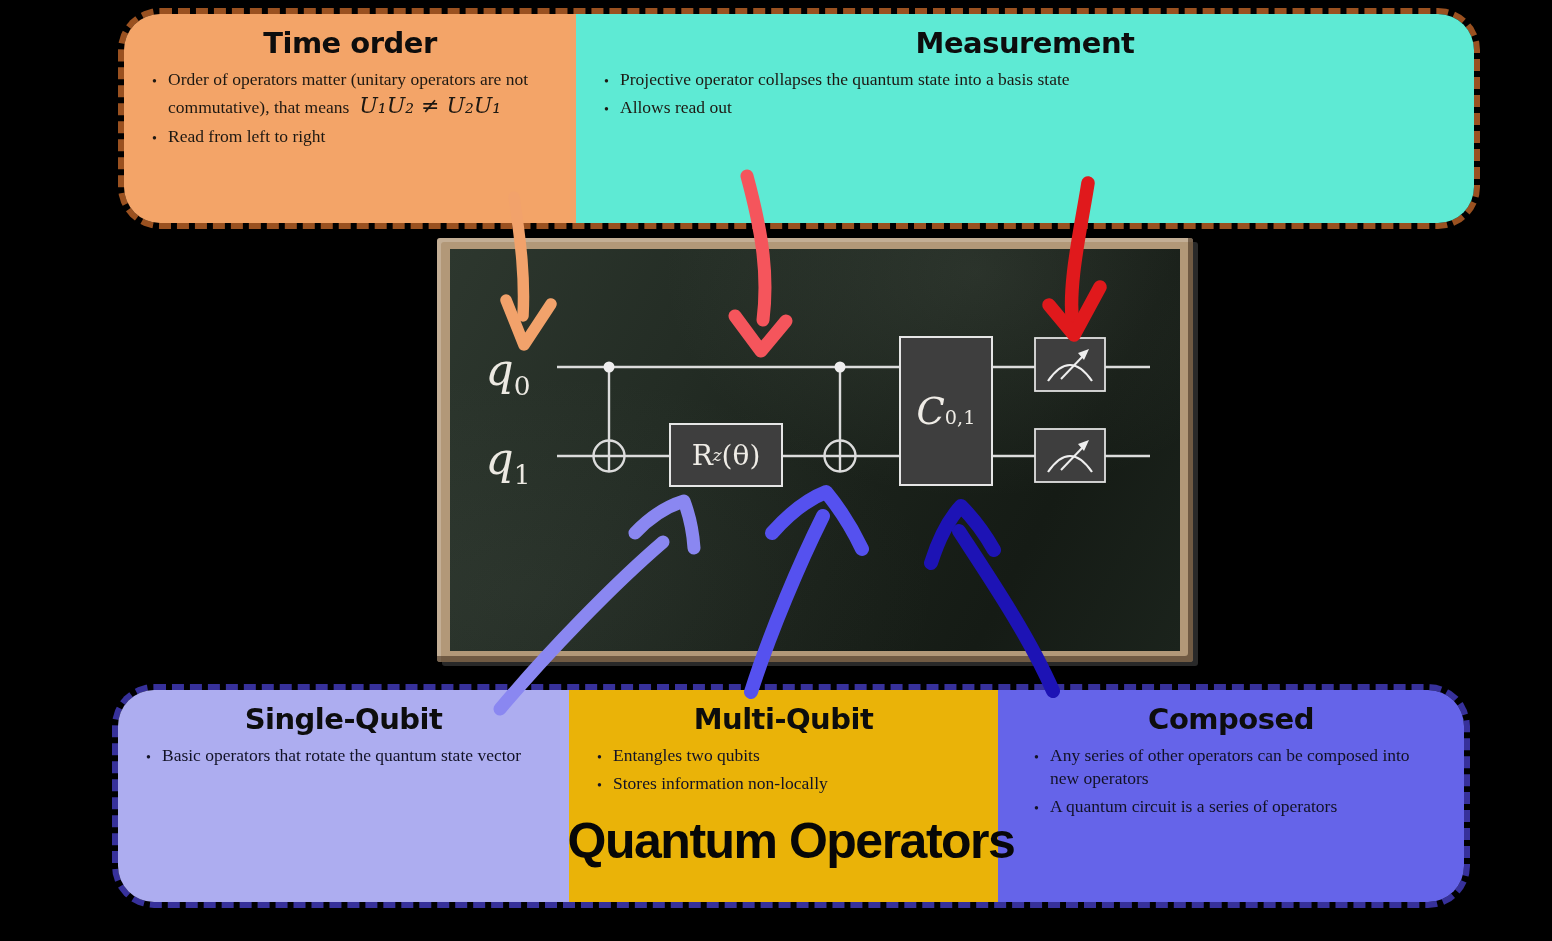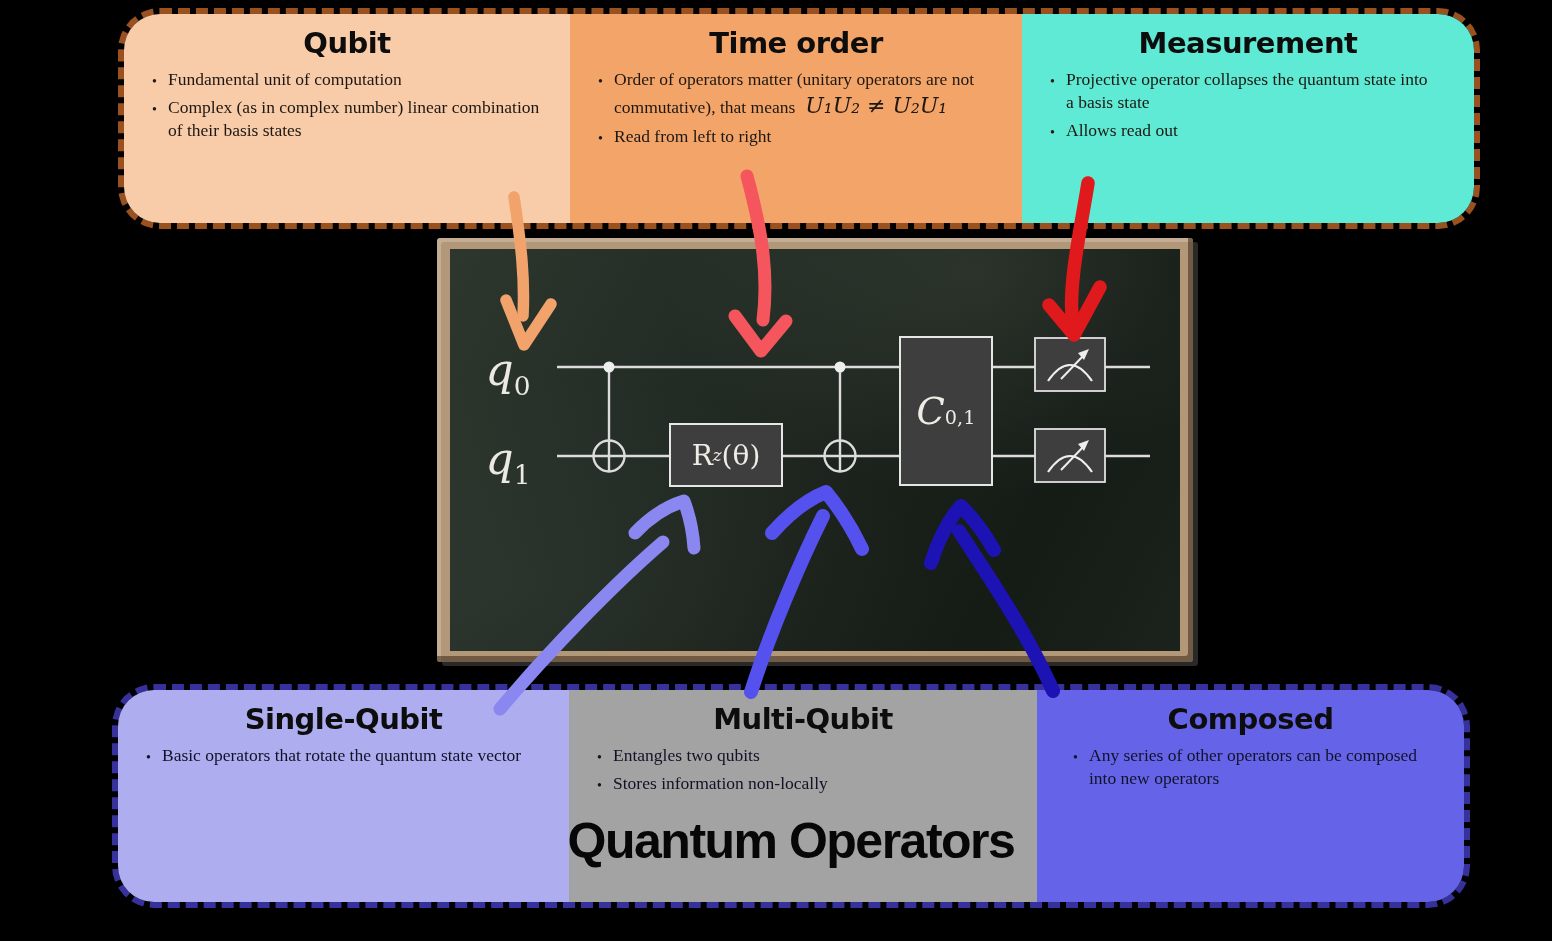--- a/index.html
+++ b/index.html
@@ -10,21 +10,21 @@
   .panel{position:absolute;box-sizing:border-box;display:flex;overflow:hidden;}
   .panel.top{left:118px;top:8px;width:1362px;height:221px;
              border:6px dashed #9a5120;border-radius:42px;}
   .panel.bottom{left:112px;top:684px;width:1358px;height:224px;
              border:6px dashed #37319b;border-radius:42px;}
   .sec{height:100%;box-sizing:border-box;padding-top:10px;}
   .sec.s1t{width:446px;background:#f8cba9;}
   .sec.s2t{width:452px;background:#f3a468;}
   .sec.s3t{flex:1;background:#5eead4;}
   .sec.s1b{width:451px;background:#adadf0;}
-  .sec.s2b{width:468px;background:#a3a3a3;}
+  .sec.s2b{width:429px;background:#eab308;}
   .sec.s3b{flex:1;background:#6564e9;}
 
   .sec-title{font-family:"DejaVu Sans",sans-serif;font-weight:bold;
              font-size:29px;letter-spacing:-0.5px;color:#0d0d0d;
              text-align:center;margin:2px 0 8px 0;}
   .bullets{padding:0 14px 0 28px;}
   .bullet-row{display:flex;align-items:flex-start;margin-bottom:5px;
               font-size:17.5px;line-height:1.32;color:#1d1812;}
   .panel.bottom .bullet-row{color:#121226;}
   .bullet-row .dot{flex:0 0 16px;}
@@ -60,33 +60,20 @@
   .gate-label.c01 .script-c{font-style:italic;}
   .gate-label.c01 sub{font-size:0.52em;position:relative;top:6px;}
 
   
   .arrows{position:absolute;left:0;top:0;z-index:5;pointer-events:none;}
 </style>
 </head>
 <body>
 
 <div class="panel top">
-  <div class="sec s1t">
-    <div class="sec-title">Qubit</div>
-    <div class="bullets">
-      <div class="bullet-row">
-        <span class="dot"></span>
-        <span>Fundamental unit of computation</span>
-      </div>
-      <div class="bullet-row">
-        <span class="dot"></span>
-        <span>Complex (as in complex number) linear combination of their basis states</span>
-      </div>
-    </div>
-  </div>
   <div class="sec s2t">
     <div class="sec-title">Time order</div>
     <div class="bullets">
       <div class="bullet-row">
         <span class="dot"></span>
         <span><span>Order of operators matter (unitary operators are not commutative), that means</span><span class="formula">U₁U₂ ≠ U₂U₁</span></span>
       </div>
       <div class="bullet-row">
         <span class="dot"></span>
         <span>Read from left to right</span>
@@ -189,20 +176,24 @@
       </div>
     </div>
   </div>
   <div class="sec s3b">
     <div class="sec-title">Composed</div>
     <div class="bullets" style="padding-left:36px;padding-right:42px;">
       <div class="bullet-row">
         <span class="dot"></span>
         <span>Any series of other operators can be composed into new operators</span>
       </div>
+      <div class="bullet-row">
+        <span class="dot"></span>
+        <span>A quantum circuit is a series of operators</span>
+      </div>
     </div>
   </div>
   <div class="main-title">Quantum Operators</div>
 </div>
 
 <svg class="arrows" width="1552" height="941" viewBox="0 0 1552 941">
   <g fill="none" stroke-linecap="round" stroke-linejoin="round">
     <g stroke-width="11.5" stroke="#f2a26b">
       <path d="M514,197 C521,243 525,278 523,316"></path>
       <path d="M506,300 L524,345 L551,304"></path>

